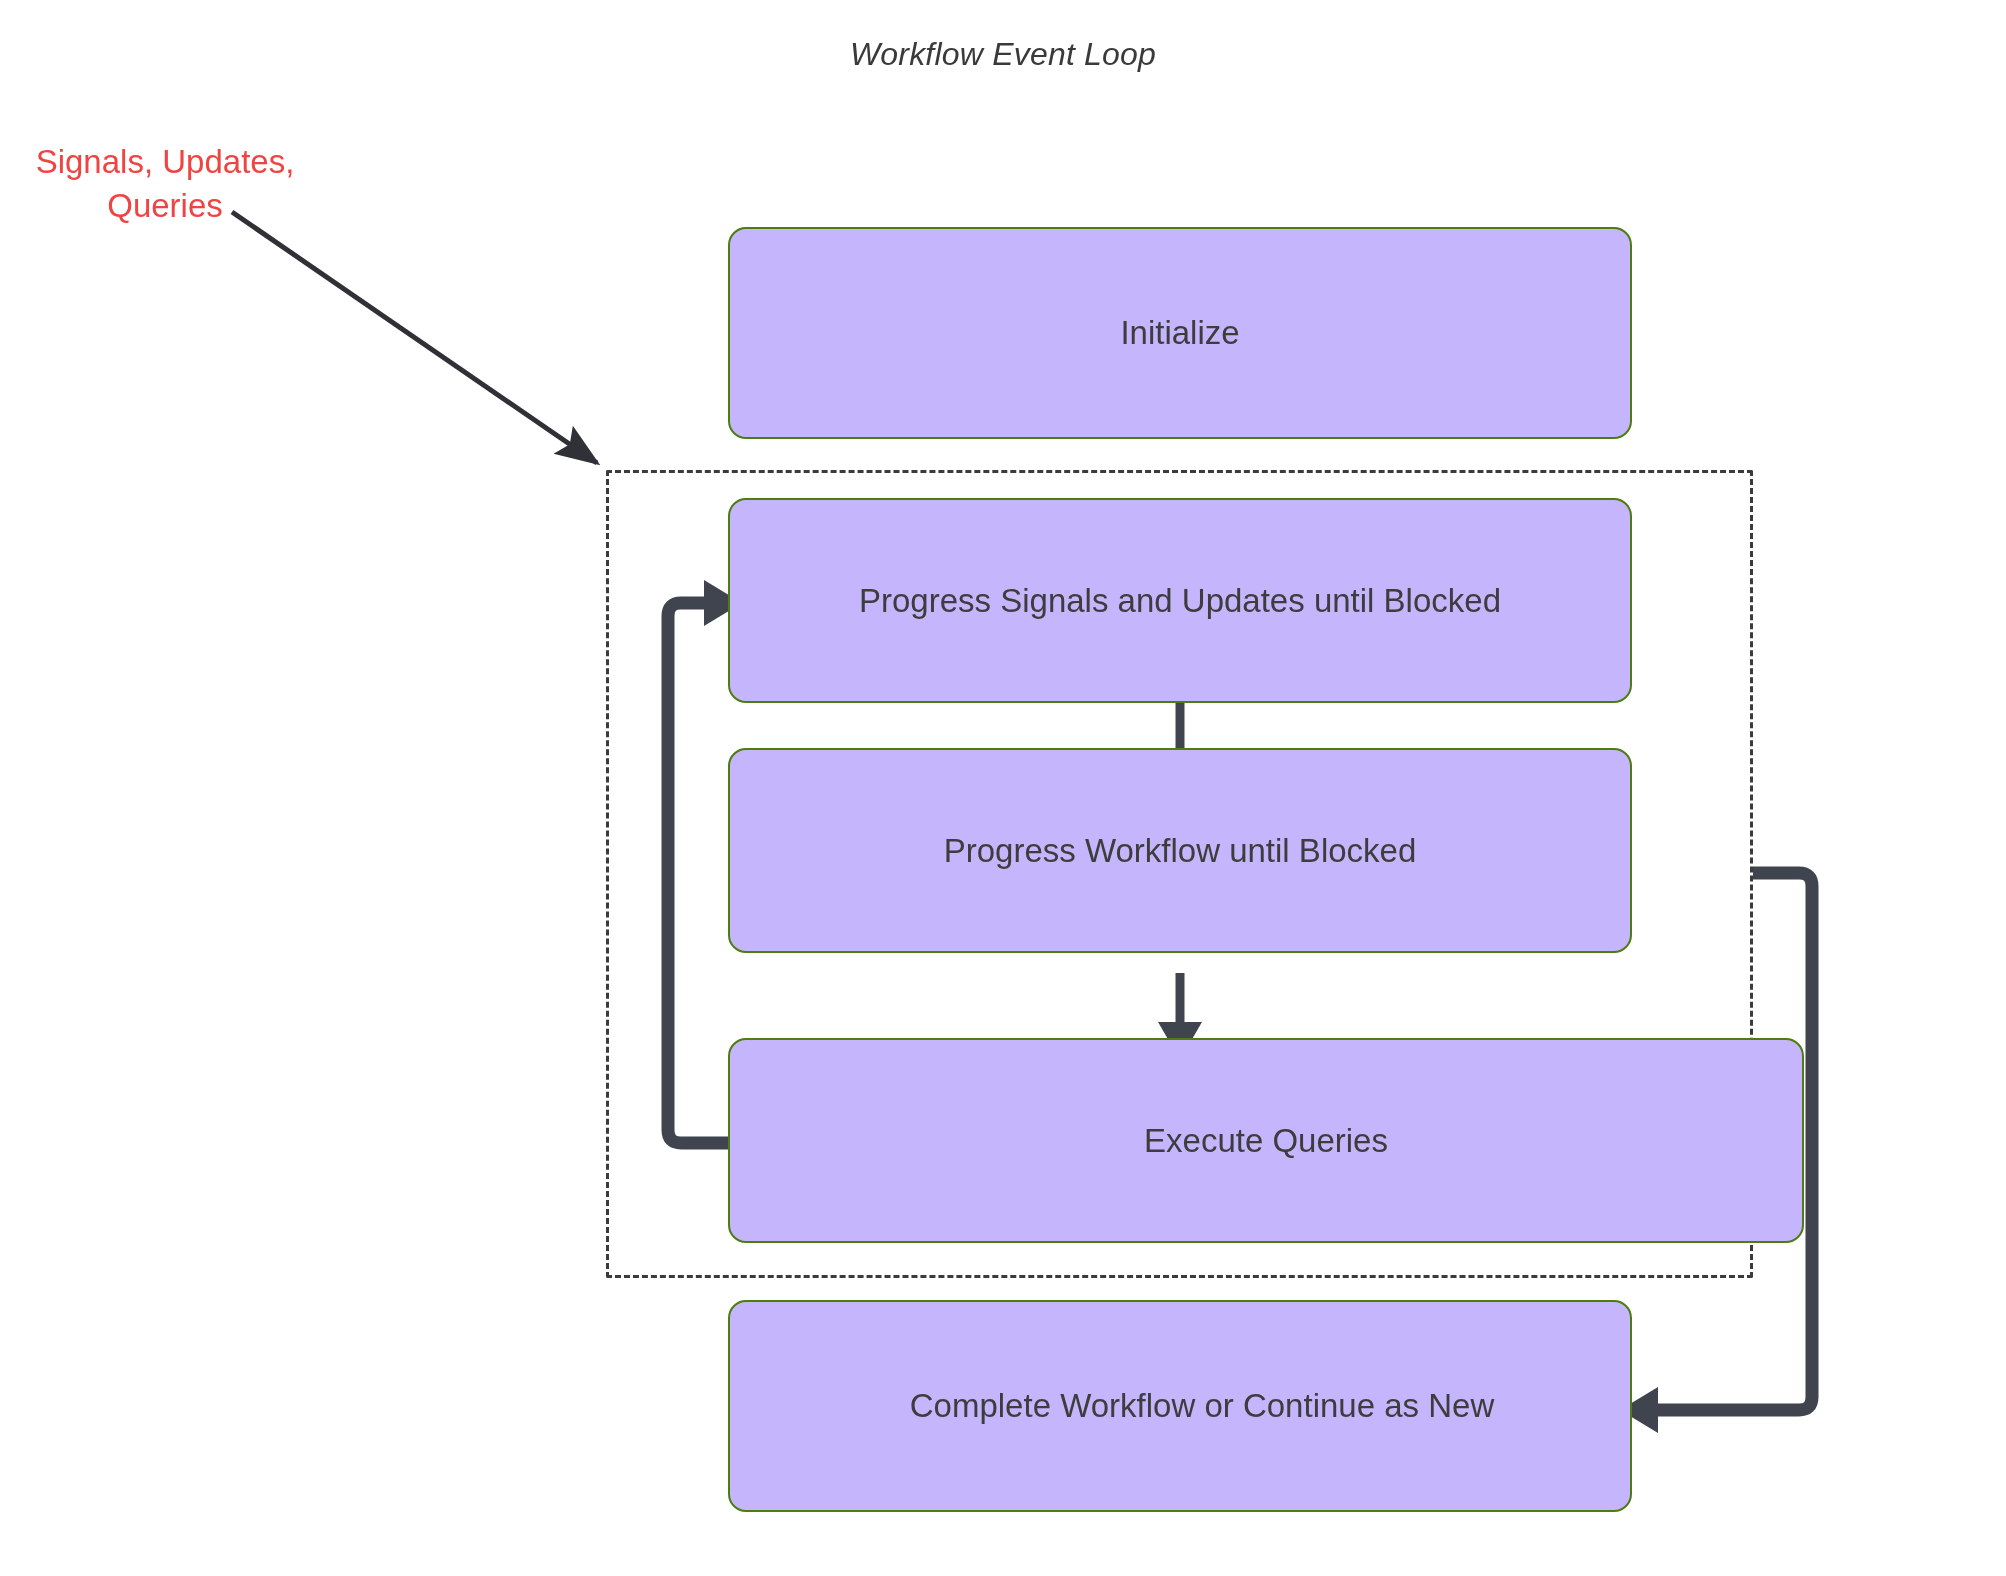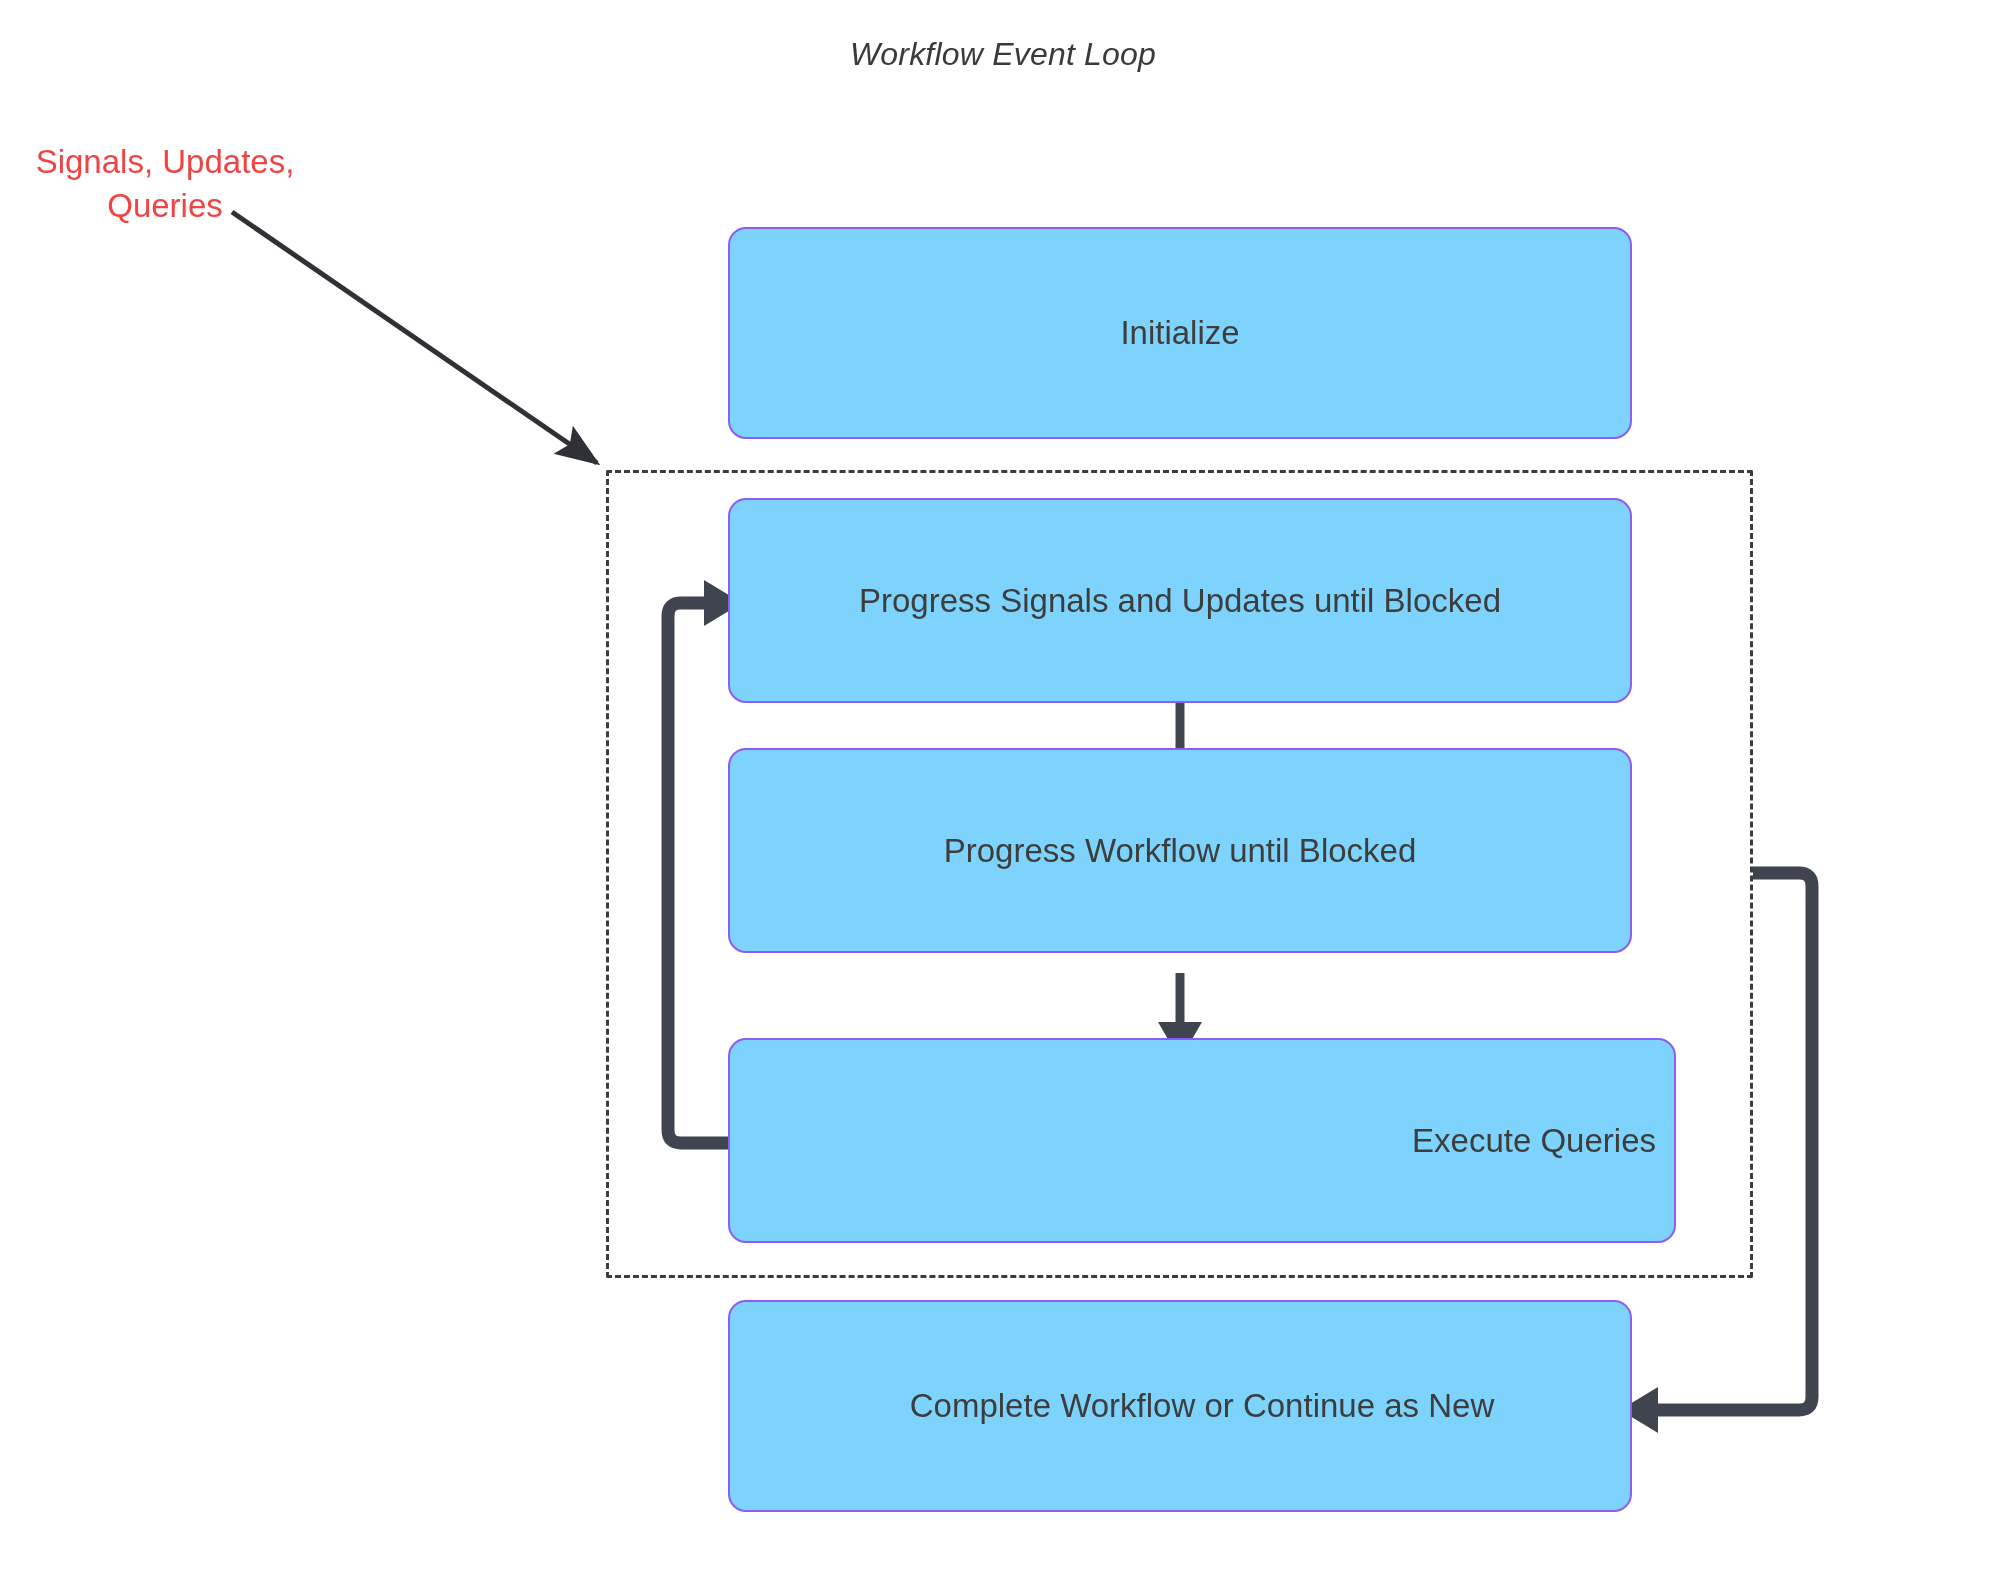--- a/index.html
+++ b/index.html
@@ -36,23 +36,23 @@
     width: 290px;
     text-align: center;
     font-size: 33px;
     line-height: 44px;
     color: #ef4444;
     white-space: pre-line;
   }
   .node {
     position: absolute;
     box-sizing: border-box;
-    border: 2px solid #8b5cf6;
+    border: 2px solid #4d7c0f;
     border-radius: 18px;
-    background: #7dd3fc;
+    background: #c4b5fd;
     display: flex;
     align-items: center;
     justify-content: center;
   }
   .node-label {
     font-size: 33px;
     color: #3d3d3d;
     text-align: center;
     line-height: 1.25;
     padding: 0 18px;
@@ -125,21 +125,21 @@
   </div>
 
   <div class="node" style="left:728px; top:498px; width:904px; height:205px;">
     <span class="node-label">Progress Signals and Updates until Blocked</span>
   </div>
 
   <div class="node" style="left:728px; top:748px; width:904px; height:205px;">
     <span class="node-label">Progress Workflow until Blocked</span>
   </div>
 
-  <div class="node" style="left:728px; top:1038px; width:948px; height:205px;justify-content:flex-end;">
+  <div class="node" style="left:728px; top:1038px; width:1076px; height:205px;">
     <span class="node-label">Execute Queries</span>
   </div>
 
   <div class="node" style="left:728px; top:1300px; width:904px; height:212px;padding-left:44px;">
     <span class="node-label">Complete Workflow or Continue as New</span>
   </div>
 
 </div>
 
 </body></html>

